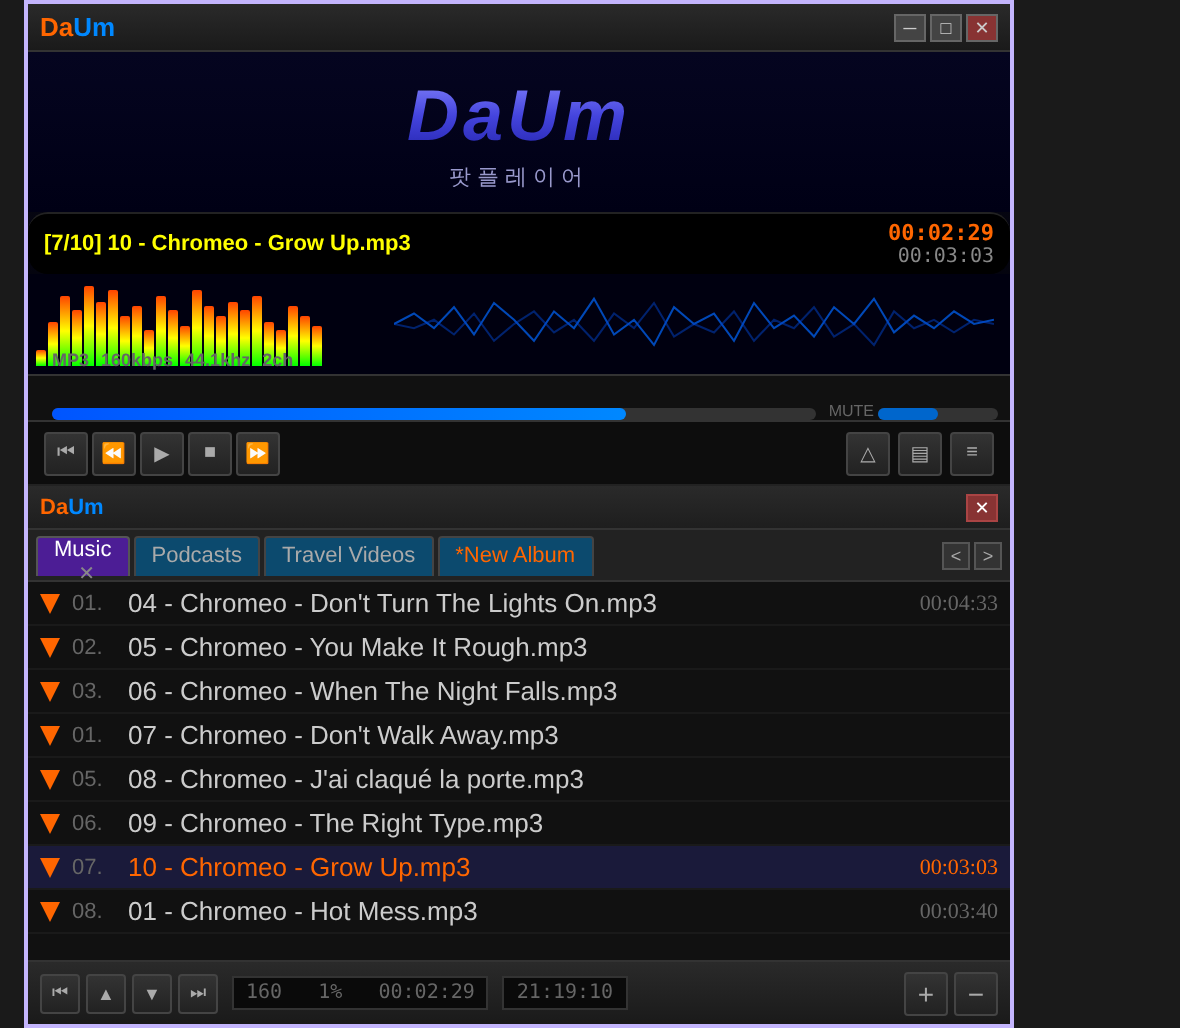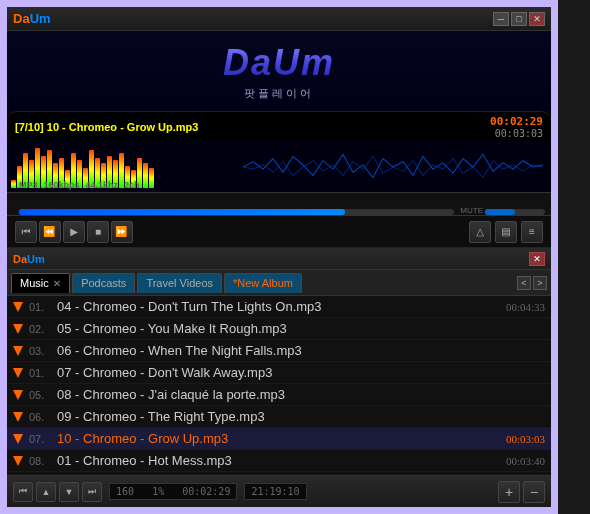--- a/index.html
+++ b/index.html
@@ -8,25 +8,26 @@
       height: 514px;
       background: #1a1a1a;
       font-family: Arial, sans-serif;
       font-size: 11px;
       color: #ccc;
       overflow: hidden;
     }
 
     
     .window {
-      width: 558px;
+      width: 495px;
       height: 514px;
-      border: 7px solid #c4b5fd;
+      border: 2px solid #c4b5fd;
       display: flex;
       flex-direction: column;
+      margin-left: 12px;
     }
 
     
     .titlebar {
       background: linear-gradient(to bottom, #2a2a2a, #1a1a1a);
       height: 24px;
       display: flex;
       align-items: center;
       padding: 0 6px;
       border-bottom: 1px solid #333;
@@ -288,23 +289,24 @@
       cursor: pointer;
       display: flex;
       align-items: center;
       font-size: 11px;
       border: 1px solid #444;
       border-bottom: none;
       background: #0c4a6e;
       color: #aaa;
     }
     .tab.active {
-      background: #000000;
+      background: #4c1d95;
       color: #fff;
       border-color: #555;
+      flex-direction: column;
     }
     .tab .tab-close {
       margin-left: 4px;
       color: #888;
       font-size: 10px;
     }
     .tab .tab-asterisk {
       color: #ff6600;
     }
     .tabs-spacer { flex: 1; }

